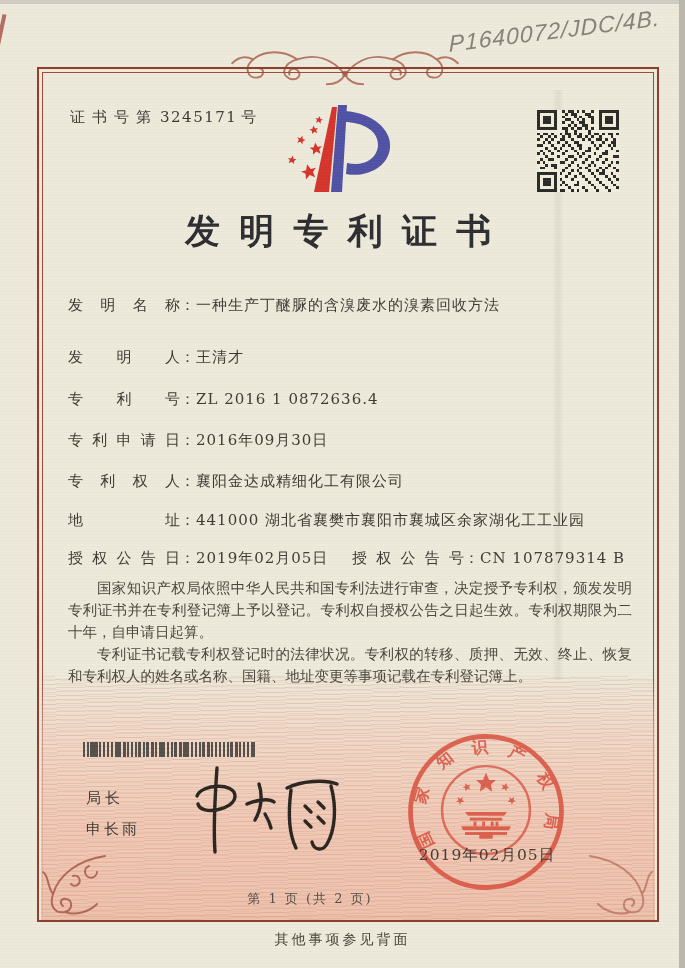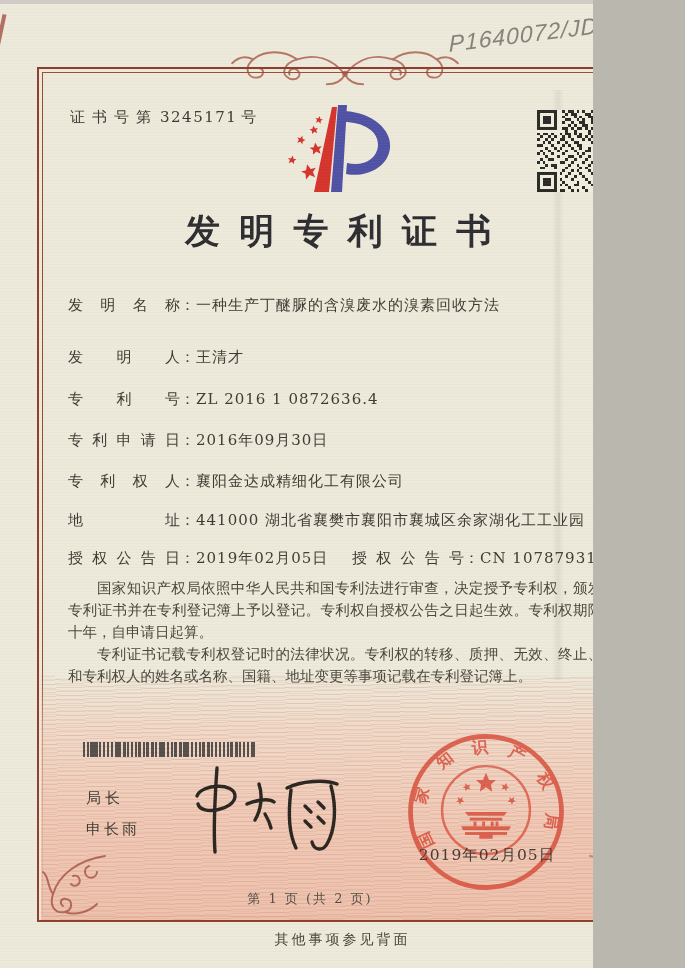--- a/index.html
+++ b/index.html
@@ -2,21 +2,21 @@
 <html><head>
 <meta charset="utf-8">
 <style>
   html,body{margin:0;padding:0;}
   body{
     width:685px;height:968px;overflow:hidden;
     font-family:"DejaVu Serif","Liberation Serif",serif;
     background:#b9b7ae;
   }
   .page{
-    position:relative;width:593px;height:968px;
+    position:relative;width:679px;height:968px;
     background:#edeadb;overflow:hidden;
   }
   .page::after{
     content:"";position:absolute;inset:0;pointer-events:none;
     background:repeating-linear-gradient(180deg,rgba(175,163,140,0.06) 0 1px,transparent 1px 3px);
   }
   .scan-edge-top{position:absolute;left:0;top:0;width:685px;height:4px;background:#cfcdc6;}
   .corner-mark{position:absolute;left:-1px;top:14px;width:4px;height:34px;background:#a0433a;transform:rotate(12deg);opacity:.75;}
   .crease{position:absolute;left:552px;top:90px;width:12px;height:590px;
     background:linear-gradient(90deg,transparent,rgba(140,120,105,0.13),transparent);}

